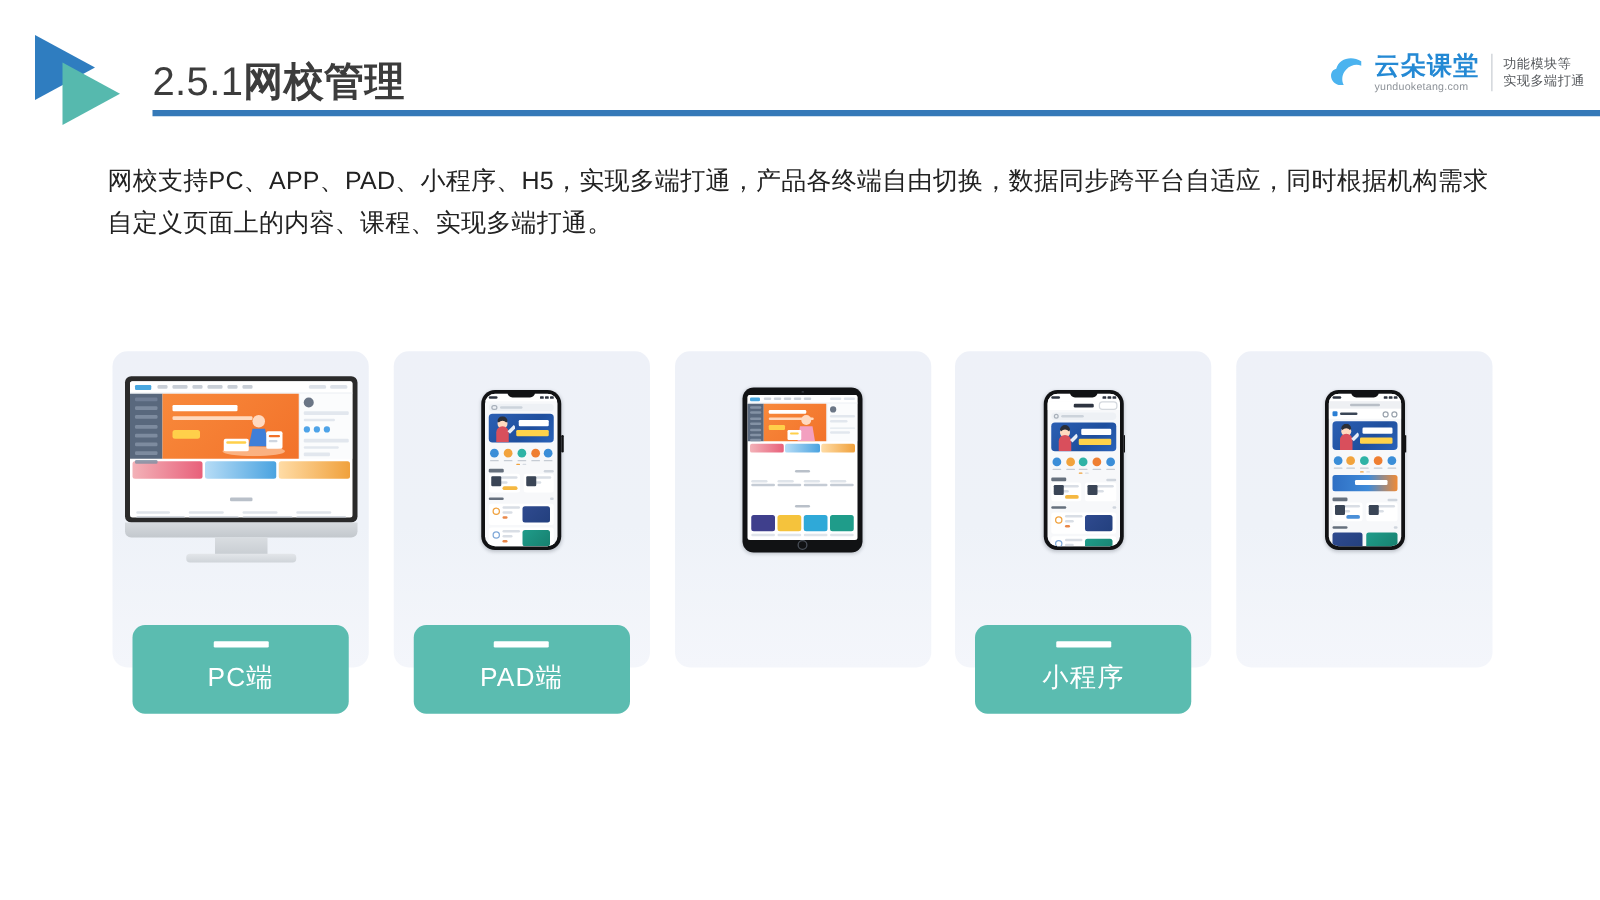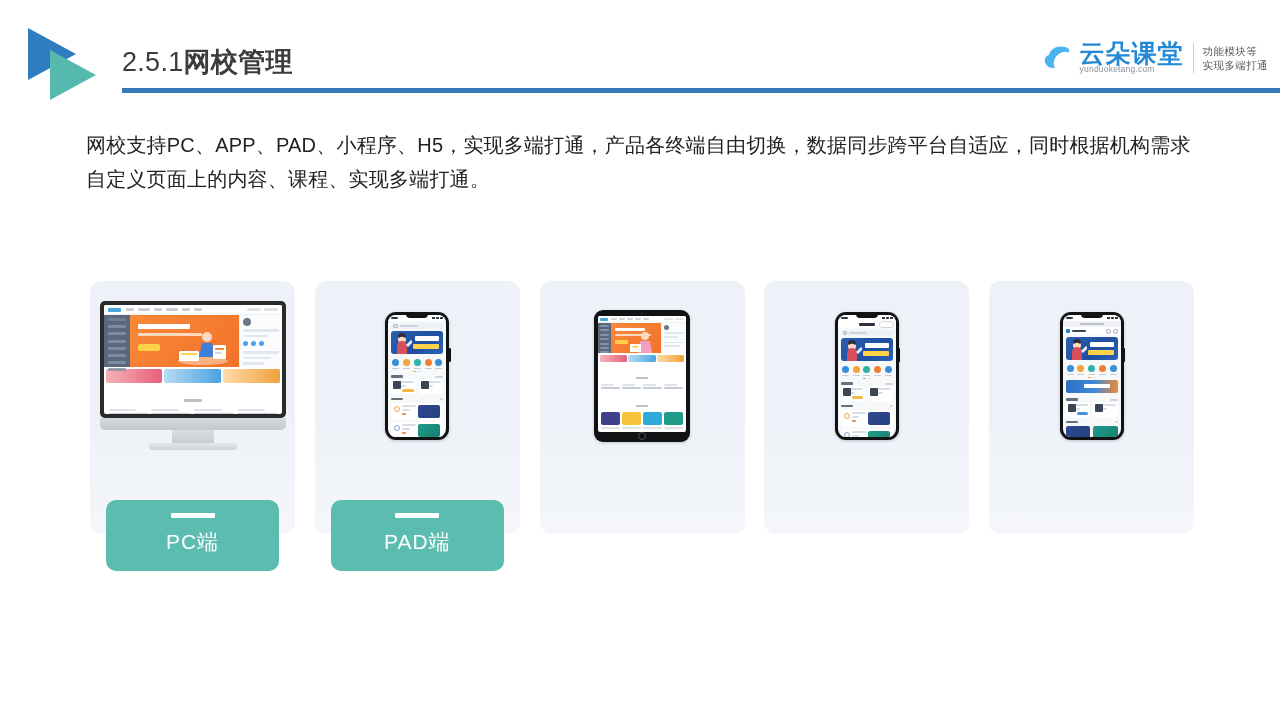--- a/index.html
+++ b/index.html
@@ -39,21 +39,21 @@
     position: absolute;
     left: 22px; top: 22px;
     width: 0; height: 0;
     border-top: 25px solid transparent;
     border-bottom: 25px solid transparent;
     border-left: 46px solid #56b9ae;
   }
   .title-text {
     position: absolute;
     left: 122px; top: 44px;
-    font-size: 27px;
+    font-size: 32px;
     color: #3c3c3c;
     letter-spacing: 0.3px;
     white-space: nowrap;
   }
   .title-num {
     font-weight: 400;
   }
   .title-name {
     font-weight: bold;
   }
@@ -78,21 +78,21 @@
     margin-right: 2px;
   }
   .brand-cloud svg { display: block; }
   .brand-words {
     display: flex;
     flex-direction: column;
     justify-content: center;
     margin-right: 9px;
   }
   .brand-cn {
-    font-size: 25px;
+    font-size: 20px;
     font-weight: bold;
     color: #2489d4;
     letter-spacing: 1px;
     line-height: 22px;
   }
   .brand-en {
     font-size: 8.5px;
     color: #8d9298;
     letter-spacing: 0.2px;
     line-height: 11px;
@@ -780,20 +780,24 @@
             <div class="bullet blue"></div>
             <div class="txt">
                 <div class="l"></div>
                 <div class="l s"></div>
               </div>
             <div class="card-img" style="background:linear-gradient(135deg,#1f9c8a,#17806f)"></div>
           </div>
         </div>
       </div>
     </div>
+    <div class="label">
+      <div class="label-dash"></div>
+      <div class="label-text">小程序</div>
+    </div>
   </div>
 
   <div class="card">
     <div class="device-wrap">
       <div class="phone">
         <div class="notch"></div>
           <div class="btn-r"></div>
         <div class="phone-screen scr">
           <div class="status-bar">
               <div class="t"></div>

